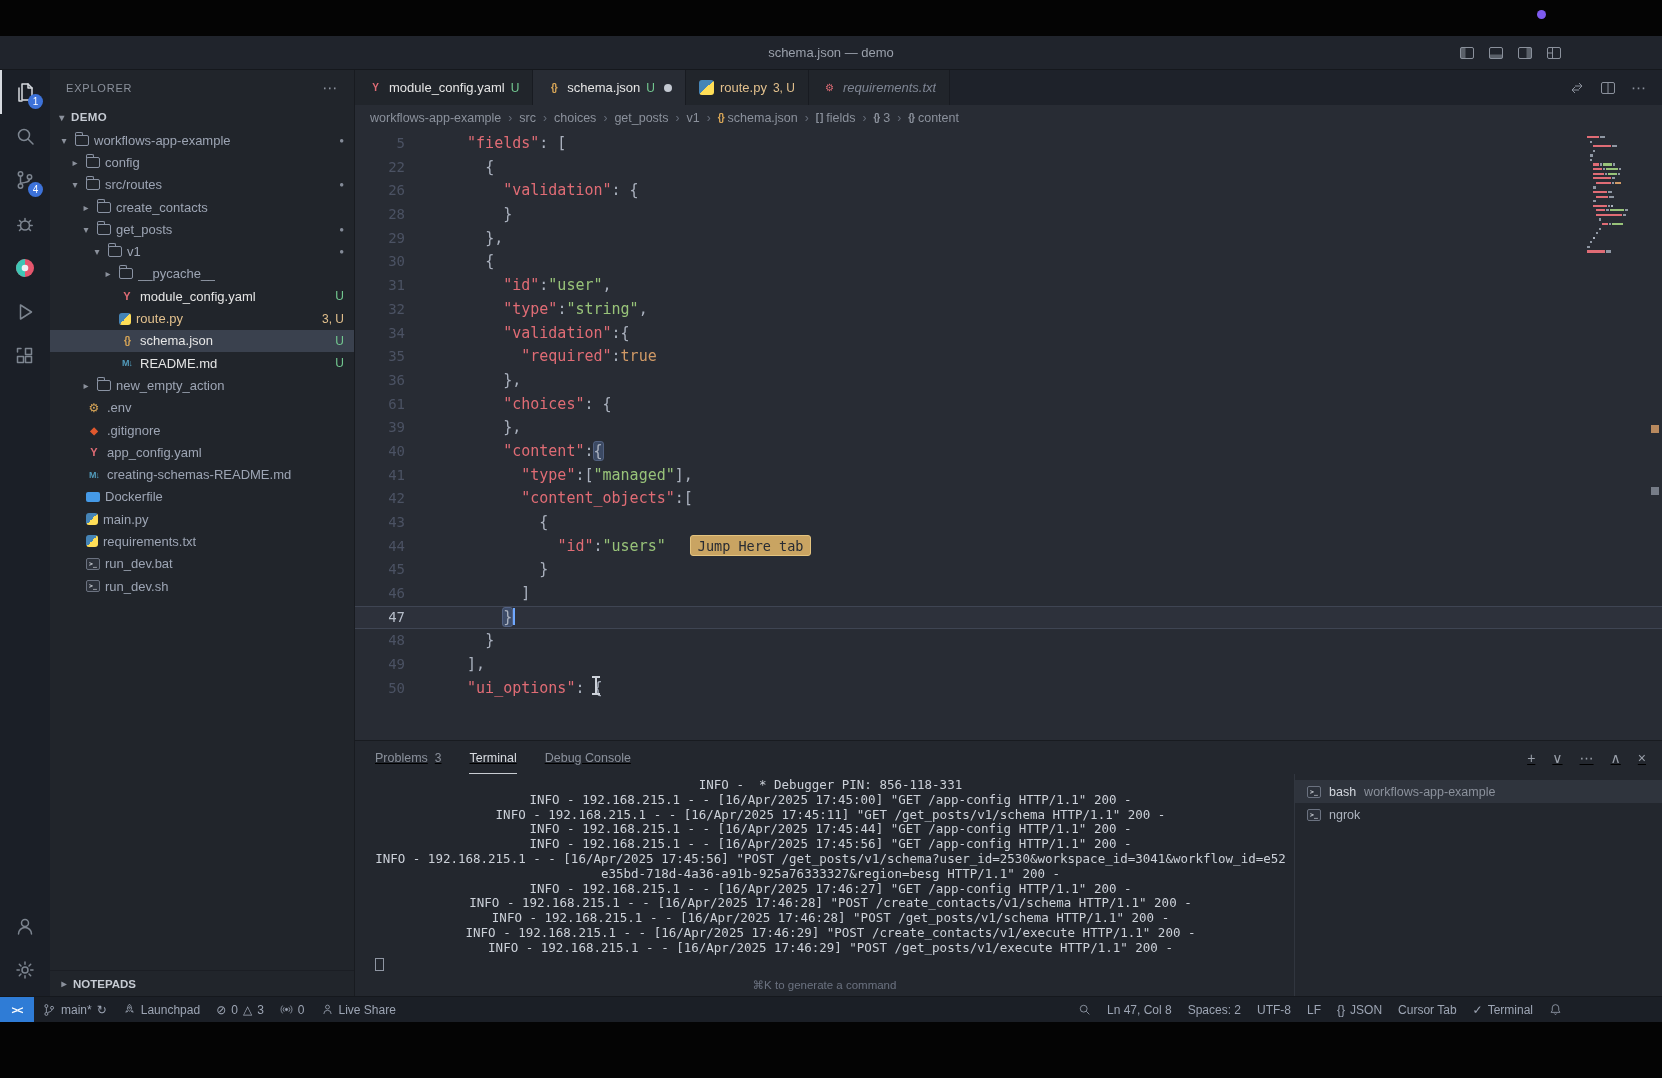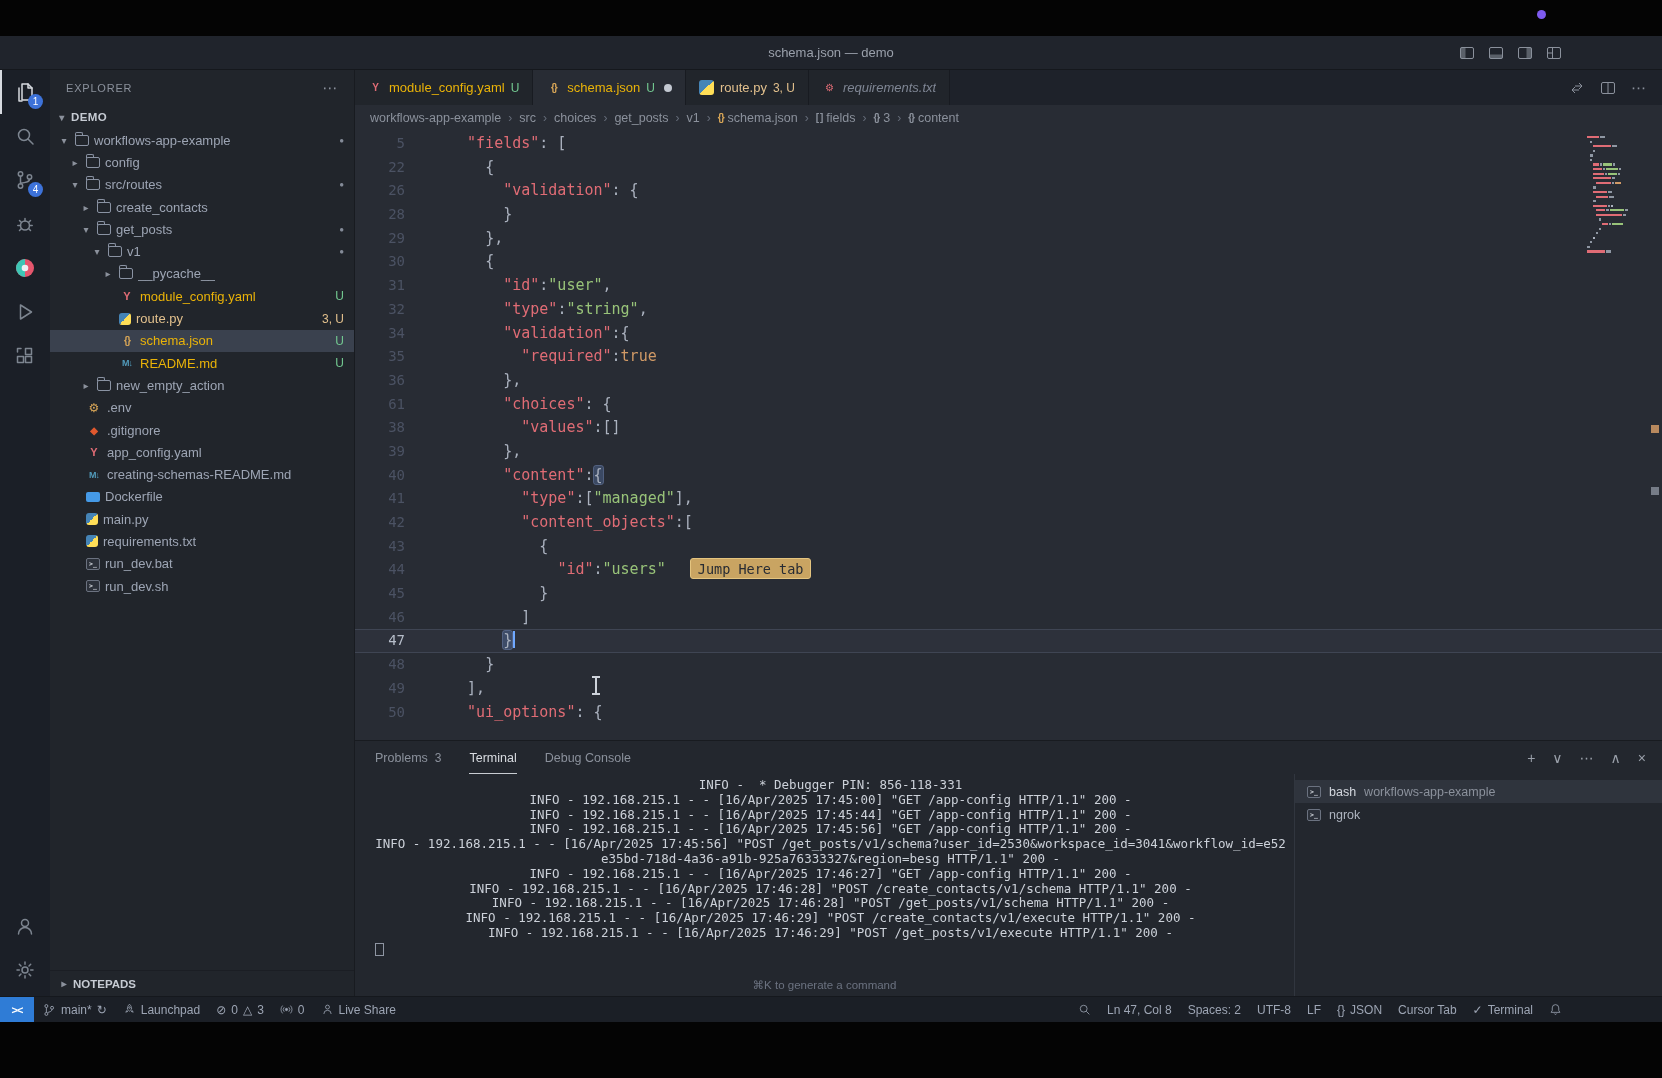--- a/index.html
+++ b/index.html
@@ -38,21 +38,21 @@
     padding:0 6px; gap:3px; letter-spacing:.4px; cursor:pointer; }
   .trow { display:flex; align-items:center; height:22.3px; font-size:13px; color:#9da5b4; cursor:pointer;
     gap:5px; padding-right:10px; white-space:nowrap; }
   .trow.sel { background:#3a414e; color:#d4d8de; }
   .tw { width:12px; text-align:center; color:#8b919c; font-size:10px; flex:none; }
   .fic { width:16px; height:16px; flex:none; display:inline-flex; align-items:center; justify-content:center;
     font-weight:bold; font-size:11px; }
   .tlabel { overflow:hidden; text-overflow:ellipsis; }
   .tbadge { margin-left:auto; font-size:12px; }
   .badge-green { color:#73c991; } .badge-yellow { color:#e2c08d; }
-  .lbl-green { color:#eab308; } .lbl-yellow { color:#e2c08d; }
+  .lbl-green { color:#e5e5e5; } .lbl-yellow { color:#e2c08d; }
   .tdot { margin-left:auto; color:#848b98; font-size:8px; }
   .sb-bottom { position:absolute; left:0; bottom:0; width:100%; height:26px; display:flex; align-items:center; gap:3px;
     padding:0 8px; font-weight:bold; font-size:11.5px; color:#c6cbd3; border-top:1px solid #1b1e24; cursor:pointer; }
 
   
   .ic-folder { width:14px; height:11px; border:1.4px solid #8a93a3; border-radius:2px; position:relative; }
   .ic-folder::before { content:""; position:absolute; top:-4px; left:-1px; width:6px; height:3px;
     border:1.4px solid #8a93a3; border-bottom:none; border-radius:2px 2px 0 0; }
   .ic-python { width:12px; height:12px; border-radius:3px; background:linear-gradient(135deg,#4584b6 50%,#ffde57 50%); }
   .ic-yaml { color:#e06c75; }
@@ -105,21 +105,21 @@
   .vscroll { position:absolute; right:0; top:0; width:14px; height:100%; }
   .vs-tick1 { position:absolute; right:3px; top:295px; width:8px; height:8px; background:#d19a66; opacity:.85; }
   .vs-tick2 { position:absolute; right:3px; top:357px; width:8px; height:8px; background:#aab2c0; opacity:.6; }
   .mousebeam { position:absolute; left:240px; top:548px; width:2px; height:15px; background:#cdd2da; }
   .mousebeam::before, .mousebeam::after { content:""; position:absolute; left:-3px; width:8px; height:2px; background:#cdd2da; }
   .mousebeam::before { top:-2px; } .mousebeam::after { bottom:-2px; }
 
   
   .panel { position:absolute; left:355px; top:740px; width:1307px; height:256px; background:#23272e;
     border-top:1px solid #181b20; }
-  .panel-header { height:33px; display:flex; align-items:center; padding:0 16px 0 20px; }
+  .panel-header { height:33px; display:flex; align-items:center; padding:0 16px 0 20px;text-decoration:underline; }
   .ptab { margin-right:28px; font-size:12.5px; color:#8b919c; cursor:pointer; display:flex; gap:7px;
     align-items:center; height:100%; }
   .ptab.active { color:#d9dce1; box-shadow:inset 0 -1px 0 #c8ccd2;justify-content:flex-end; }
   .ptab-count { color:#8b919c; font-size:12px; }
   .panel-actions { margin-left:auto; display:flex; gap:17px; color:#9aa0aa; font-size:14px; align-items:center; }
   .panel-actions span { cursor:pointer; display:inline-flex; }
   .panel-body { display:flex; height:222px; }
   .term-out { flex:1; padding:4px 8px 0 20px; font-family:"DejaVu Sans Mono",monospace; font-size:12.5px;
     line-height:14.8px; color:#ccd1d9; overflow:hidden; position:relative; }
   .tline { white-space:pre-wrap; word-break:break-all;text-align:center; }
@@ -504,24 +504,20 @@
           </div>
           <div class="cl">
             <span class="ln">36</span>
             <span class="ct">      <span class="tok-p">},</span></span>
           </div>
           <div class="cl">
             <span class="ln">61</span>
             <span class="ct">      <span class="tok-key">"choices"</span><span class="tok-p">: {</span></span>
           </div>
           <div class="cl">
-            <span class="ln">38</span>
-            <span class="ct">        <span class="tok-key">"values"</span><span class="tok-p">:[]</span></span>
-          </div>
-          <div class="cl">
             <span class="ln">39</span>
             <span class="ct">      <span class="tok-p">},</span></span>
           </div>
           <div class="cl">
             <span class="ln">40</span>
             <span class="ct">      <span class="tok-key">"content"</span><span class="tok-p">:</span><span class="tok-match">{</span></span>
           </div>
           <div class="cl">
             <span class="ln">41</span>
             <span class="ct">        <span class="tok-key">"type"</span><span class="tok-p">:[</span><span class="tok-str">"managed"</span><span class="tok-p">],</span></span>
@@ -696,20 +692,21 @@
         <span>⋯</span>
         <span>∧</span>
         <span>×</span>
       </div>
     </div>
     <div class="panel-body">
       <div class="term-out">
         <div>
             <div class="tline">INFO -  * Debugger PIN: 856-118-331</div>
             <div class="tline">INFO - 192.168.215.1 - - [16/Apr/2025 17:45:00] "GET /app-config HTTP/1.1" 200 -</div>
+            <div class="tline">INFO - 192.168.215.1 - - [16/Apr/2025 17:45:11] "GET /get_posts/v1/schema HTTP/1.1" 200 -</div>
             <div class="tline">INFO - 192.168.215.1 - - [16/Apr/2025 17:45:44] "GET /app-config HTTP/1.1" 200 -</div>
             <div class="tline">INFO - 192.168.215.1 - - [16/Apr/2025 17:45:56] "GET /app-config HTTP/1.1" 200 -</div>
             <div class="tline">INFO - 192.168.215.1 - - [16/Apr/2025 17:45:56] "POST /get_posts/v1/schema?user_id=2530&amp;workspace_id=3041&amp;workflow_id=e52e35bd-718d-4a36-a91b-925a76333327&amp;region=besg HTTP/1.1" 200 -</div>
             <div class="tline">INFO - 192.168.215.1 - - [16/Apr/2025 17:46:27] "GET /app-config HTTP/1.1" 200 -</div>
             <div class="tline">INFO - 192.168.215.1 - - [16/Apr/2025 17:46:28] "POST /create_contacts/v1/schema HTTP/1.1" 200 -</div>
             <div class="tline">INFO - 192.168.215.1 - - [16/Apr/2025 17:46:28] "POST /get_posts/v1/schema HTTP/1.1" 200 -</div>
             <div class="tline">INFO - 192.168.215.1 - - [16/Apr/2025 17:46:29] "POST /create_contacts/v1/execute HTTP/1.1" 200 -</div>
             <div class="tline">INFO - 192.168.215.1 - - [16/Apr/2025 17:46:29] "POST /get_posts/v1/execute HTTP/1.1" 200 -</div>
           </div>
         <span class="tcursor"></span>

